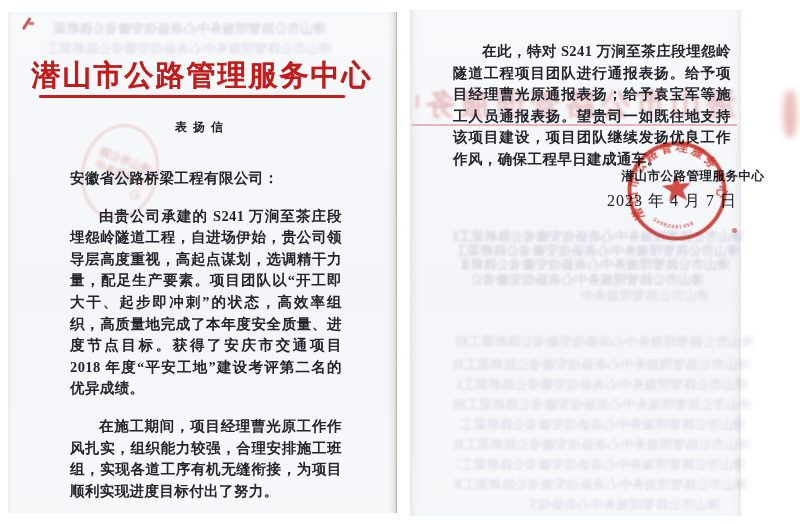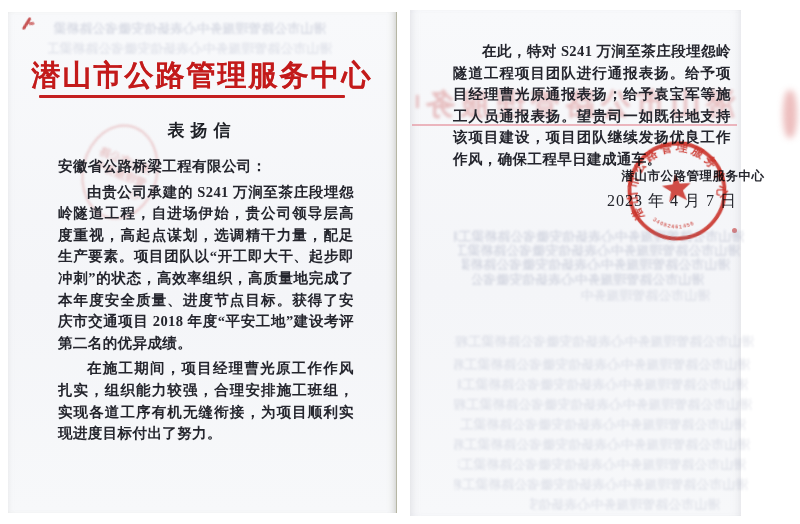--- a/index.html
+++ b/index.html
@@ -20,28 +20,28 @@
   }
   
   .letterhead{
     position:absolute;top:44px;left:0;right:0;text-align:center;
     font-size:29px;font-weight:700;letter-spacing:2px;color:#c31a1a;white-space:nowrap;
     text-shadow:0 0 .5px rgba(195,26,26,.65);
   }
   .red-rule{position:absolute;top:83px;left:31px;width:306px;height:3px;background:#c42020;border-radius:1px;}
   .letter-title{
     position:absolute;top:107px;left:0;right:0;text-align:center;
-    font-size:17px;font-weight:700;letter-spacing:6px;color:#1e2026;
+    font-size:12px;font-weight:700;letter-spacing:6px;color:#1e2026;
   }
   .body-text{
     position:absolute;left:46px;right:38px;top:140px;
     font-size:14.5px;line-height:21.6px;font-weight:600;color:#24252d;
     text-align:justify;letter-spacing:.4px;
   }
-  .body-text p{margin:4px;text-indent:2em;}
+  .body-text p{margin:16px;text-indent:2em;}
   .body-text p.salutation{text-indent:0;}
   .body-text-2{position:absolute;left:43px;right:10px;top:31px;
     font-size:14.5px;line-height:21.6px;font-weight:600;color:#24252d;
     text-align:justify;letter-spacing:.4px;}
   .body-text-2 p{margin:0;text-indent:2em;}
   
   .bleed-line{
     position:absolute;overflow:hidden;white-space:nowrap;
     font-size:13px;font-weight:600;color:rgba(105,115,150,.55);
     transform:scaleX(-1);filter:blur(1.3px);opacity:.38;height:14px;

